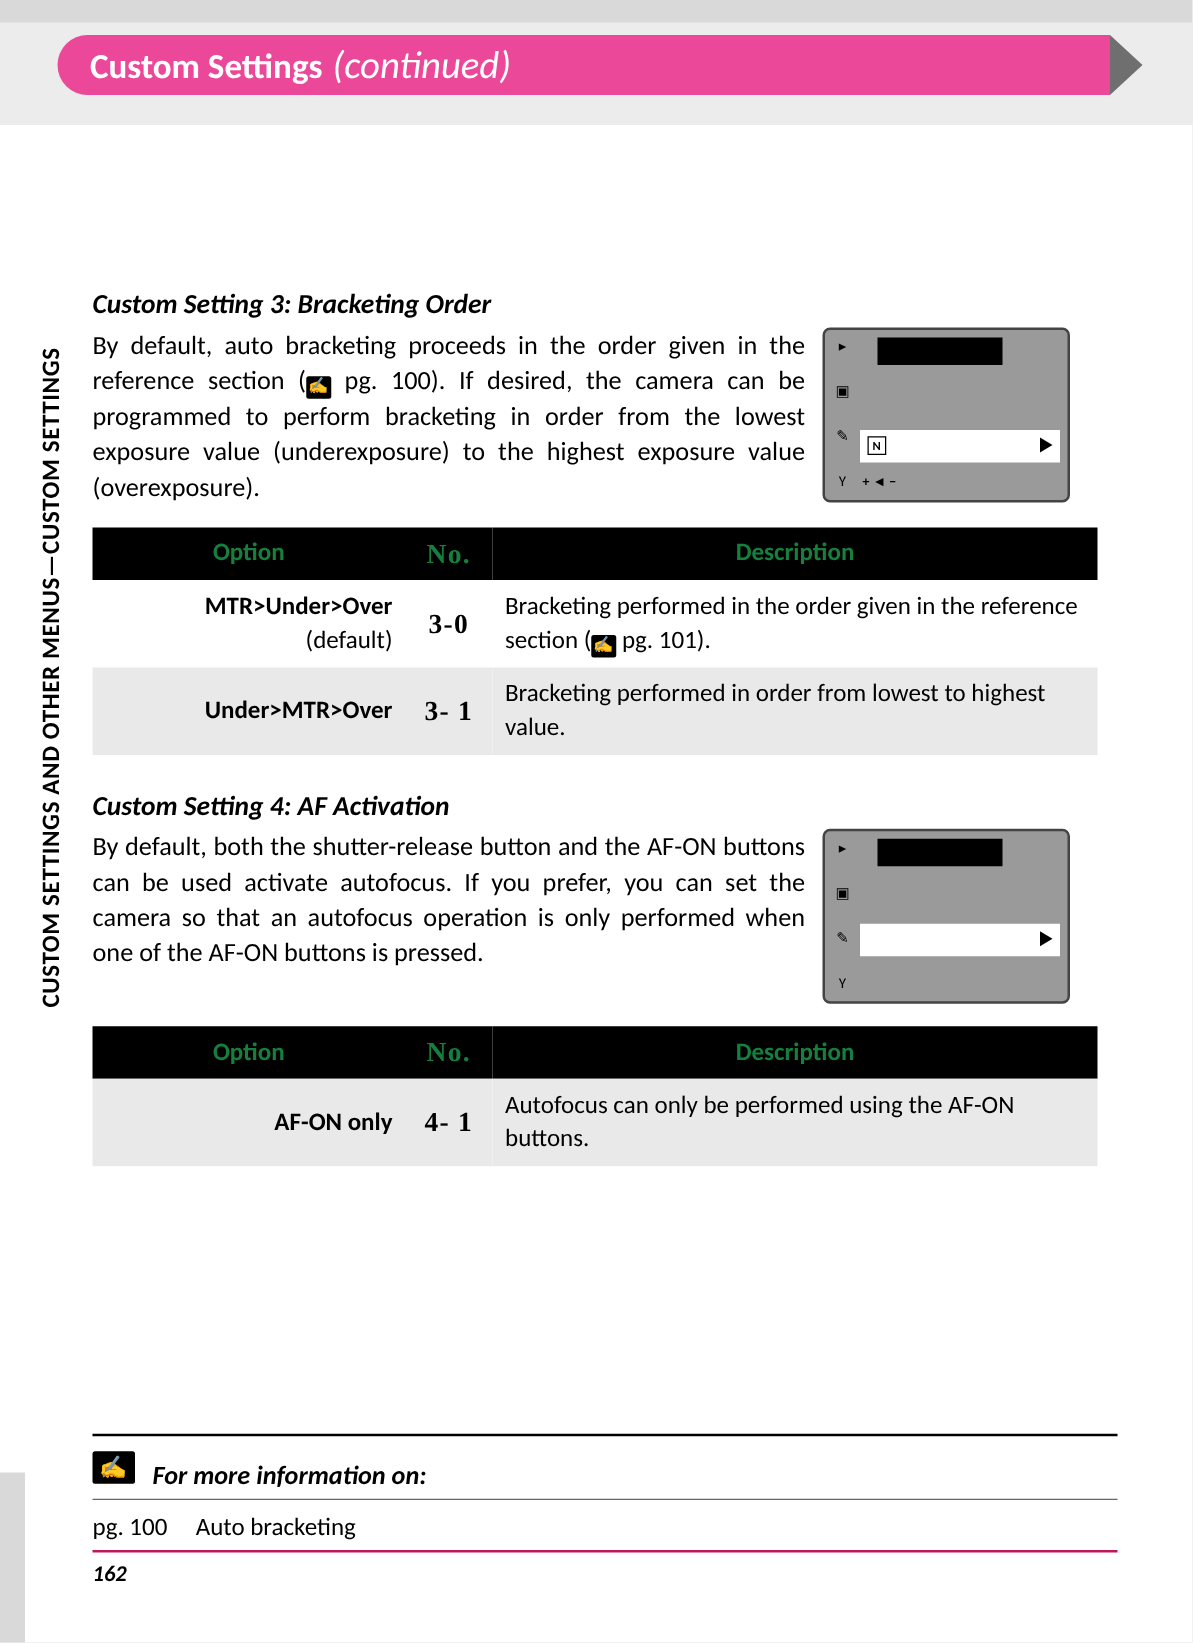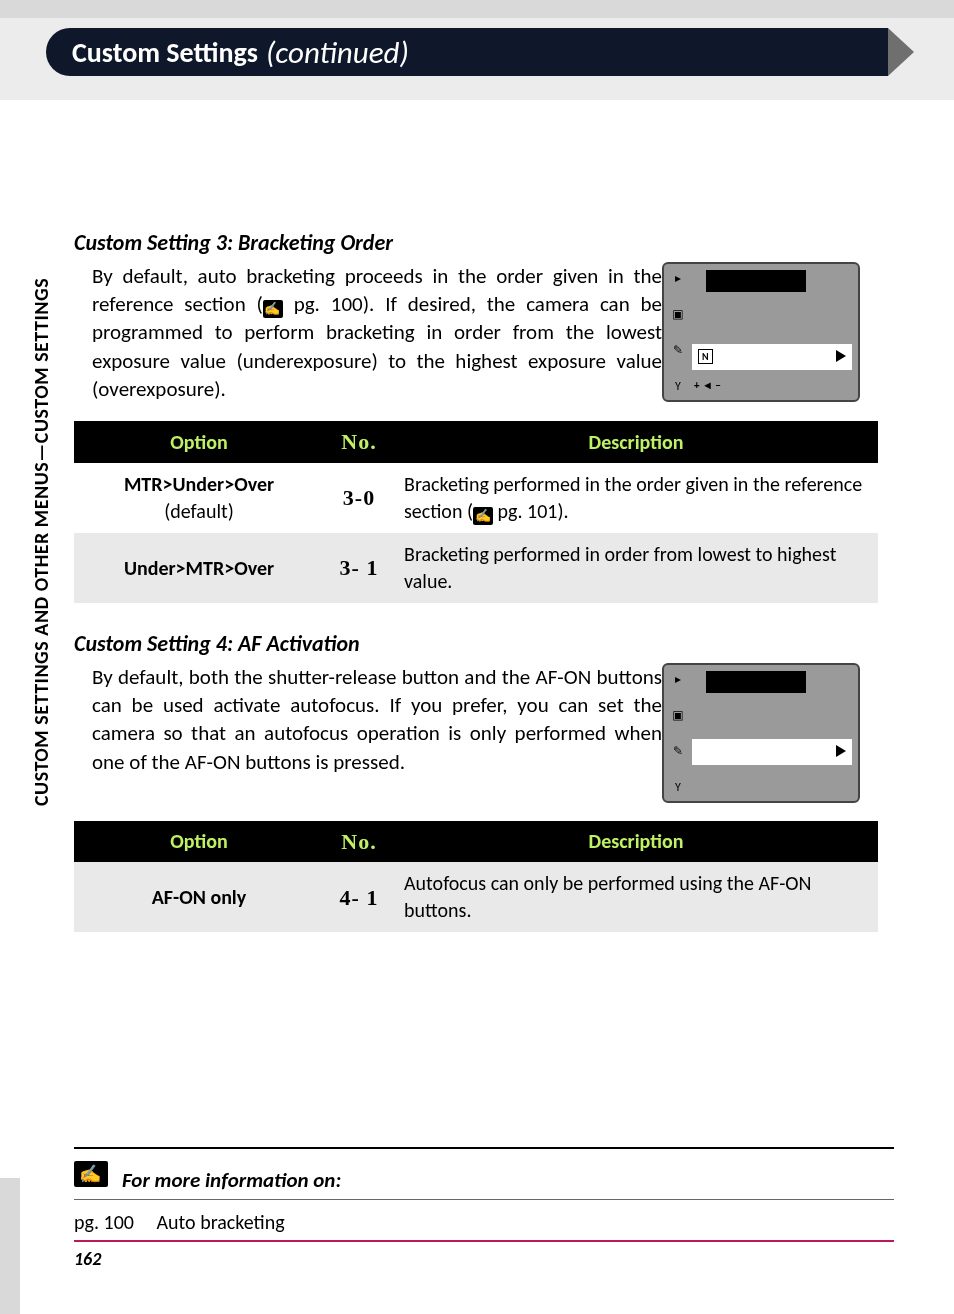--- a/index.html
+++ b/index.html
@@ -16,21 +16,21 @@
   }
   .header-band {
     position: absolute;
     top: 18px; left: 0; right: 0; height: 85px;
     background: #ececec;
   }
   .header-pill {
     position: absolute;
     top: 28px; left: 46px;
     height: 48px;
-    background: #0f172a;
+    background: #ec4899;
     border-radius: 24px 0 0 24px;
     padding: 0 28px 0 26px;
     display: flex; align-items: center;
     color: #fff;
     font-size: 28px;
     font-weight: bold;
     width: 842px;
     text-align: center;
   }
   .header-pill::after {
@@ -76,23 +76,22 @@
   }
 
   .section-heading {
     font-style: italic;
     font-weight: 600;
     font-size: 22px;
     margin-bottom: 4px;
   }
 
   .intro-row {
-    display: flex; align-items: flex-start;
+    display: flex; gap: 14px; align-items: flex-start;
     margin-bottom: 18px;
-    justify-content: center;
   }
   .intro-text { flex: 1; text-align: justify; }
   .intro-text.narrow { max-width: 570px; }
 
   .menu-thumb {
     width: 198px; height: 140px;
     background: #9a9a9a;
     border: 2px solid #444;
     border-radius: 6px;
     position: relative;
@@ -129,32 +128,32 @@
     line-height: 18px;
   }
 
   table.opts {
     width: 100%;
     border-collapse: collapse;
     font-size: 20px;
     margin-bottom: 26px;
   }
   table.opts th {
-    background: #000; color: #bef264;
+    background: #000; color: #15803d;
     font-weight: bold;
     padding: 6px 8px;
     text-align: center;
   }
   table.opts td {
     padding: 8px 10px;
     vertical-align: middle;
   }
   table.opts tr.r0 td { background: #fff; }
   table.opts tr.r1 td { background: #e9e9e9; }
-  .col-opt { width: 250px; text-align: center; }
+  .col-opt { width: 250px; text-align: right; }
   .col-no  { width: 70px; text-align: center; font-family: Liberation Serif, serif; font-size: 22px; font-weight: bold; letter-spacing: 1px;}
   .opt-name { font-weight: bold; }
   .opt-sub { font-weight: normal; }
 
   .footer-block {
     position: absolute;
     left: 74px; right: 60px; bottom: 44px;
   }
   .info-head {
     display: flex; align-items: center; gap: 14px;

